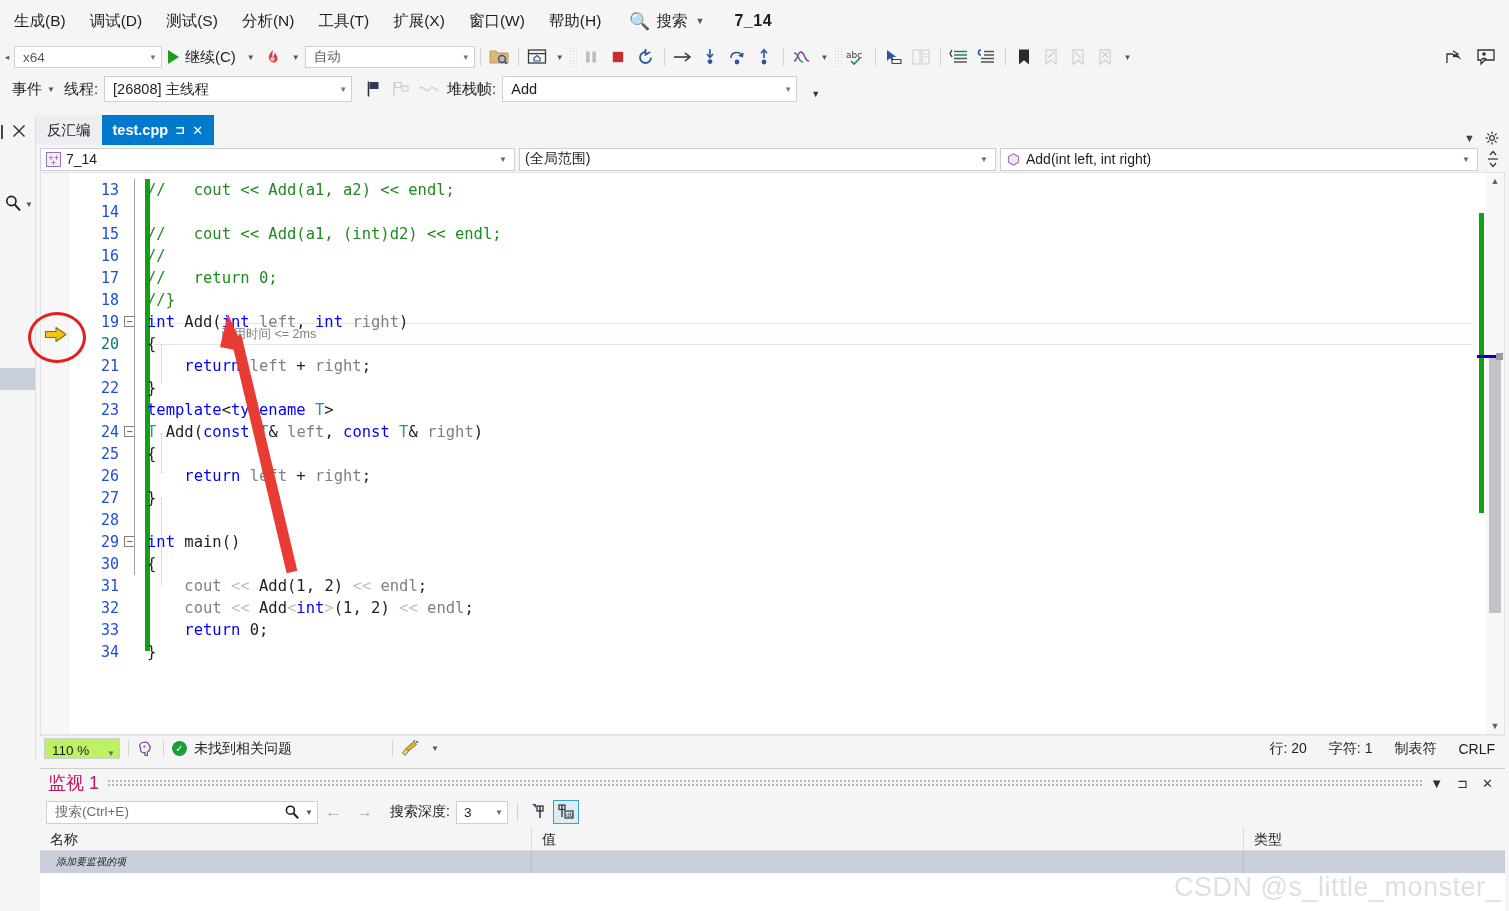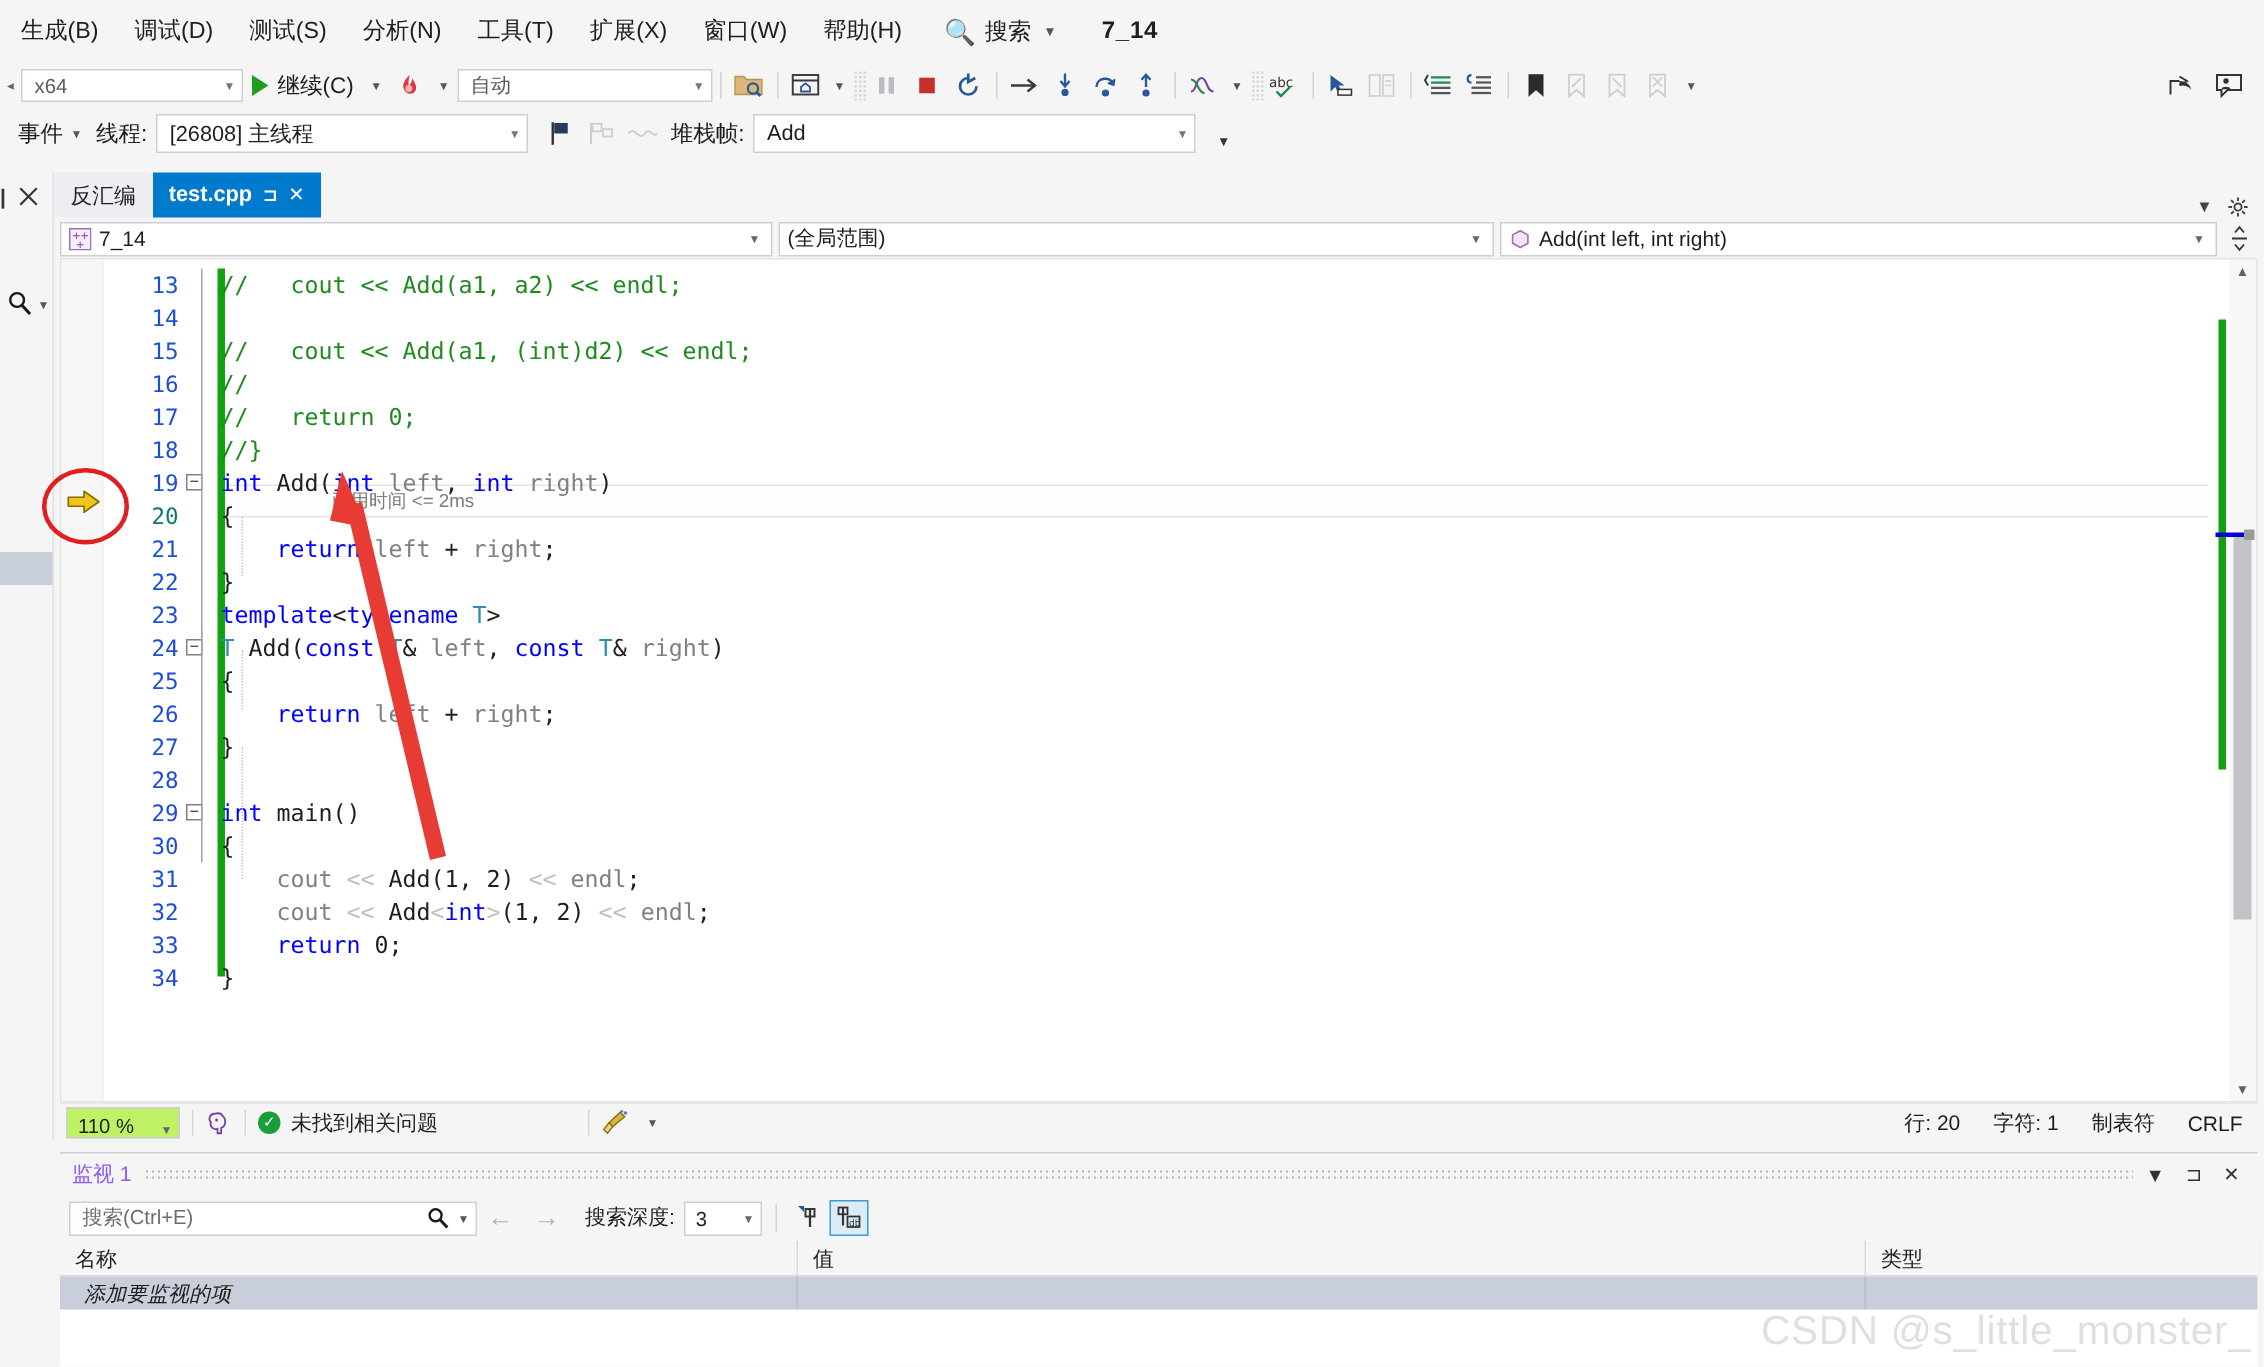--- a/index.html
+++ b/index.html
@@ -206,21 +206,21 @@
     font-size: 10px; display:flex; align-items:center; justify-content:center; margin-right:7px;
   }
   .es-right { margin-left: auto; display: flex; align-items: center; padding-right: 10px; gap: 22px; }
 
   
   .watch {
     position: absolute; left: 40px; top: 768px; width: 1465px; height: 143px;
     background: #f5f5f5; border-top: 1px solid #cfcfcf;
   }
   .watch-head { position: relative; height: 28px; display: flex; align-items: center; }
-  .watch-title { font-size: 14px; color: #8b5cf6; padding-left: 8px; white-space: nowrap; }
+  .watch-title { font-size: 18px; color: #be185d; padding-left: 8px; white-space: nowrap; }
   .dotted-fill { flex: 1; height: 9px; margin: 0 8px;
     background-image: radial-gradient(#b5b5b5 0.8px, transparent 0.9px); background-size: 4px 4px; }
   .watch-head-btns { display: flex; align-items: center; gap: 14px; padding-right: 12px; }
   .watch-head-btns span { font-size: 13px; color: #333; cursor: default; }
 
   .watch-toolbar { height: 30px; display: flex; align-items: center; padding-left: 6px; gap: 0; }
   .wsearch {
     width: 272px; height: 23px; border: 1px solid #cccedb; background: #fff;
     display: flex; align-items: center; padding: 0 4px 0 8px; cursor: text;
   }
@@ -239,21 +239,21 @@
   .wtb-ico { width: 26px; height: 24px; display:flex; align-items:center; justify-content:center; cursor:default; }
   .wtb-ico.selected { border: 1px solid #3f9bd4; background: #dcecf7; }
 
   .watch-grid { position: absolute; left: 0; right: 0; top: 58px; bottom: 0; background: #fff; }
   .wg-header { display: flex; height: 24px; background: #f5f5f5; border-bottom: 1px solid #dcdcdc; }
   .wg-col { font-size: 14px; color: #1e1e1e; padding-left: 10px; line-height: 24px; }
   .wg-col.name { width: 492px; border-right: 1px solid #dcdcdc; }
   .wg-col.value { width: 712px; border-right: 1px solid #dcdcdc; }
   .wg-col.type { flex: 1; }
   .wg-row { display: flex; height: 22px; background: #c9cedb; }
-  .wg-cell { font-size: 14px; color: #1e1e1e; padding-left: 16px; line-height: 22px; font-style: italic; }
+  .wg-cell { font-size: 10px; color: #1e1e1e; padding-left: 16px; line-height: 22px; font-style: italic; }
   .wg-cell.name { width: 492px; border-right: 1px solid #b8bdca; }
   .wg-cell.value { width: 712px; border-right: 1px solid #b8bdca; }
   .wg-cell.type { flex: 1; }
 
   .watermark {
     position: absolute; right: 8px; bottom: 8px;
     font-size: 27px; color: rgba(150,150,160,0.30); white-space: nowrap;
     font-family: "Liberation Sans", sans-serif; letter-spacing: .5px; pointer-events: none;
   }
   svg { display: block; }

